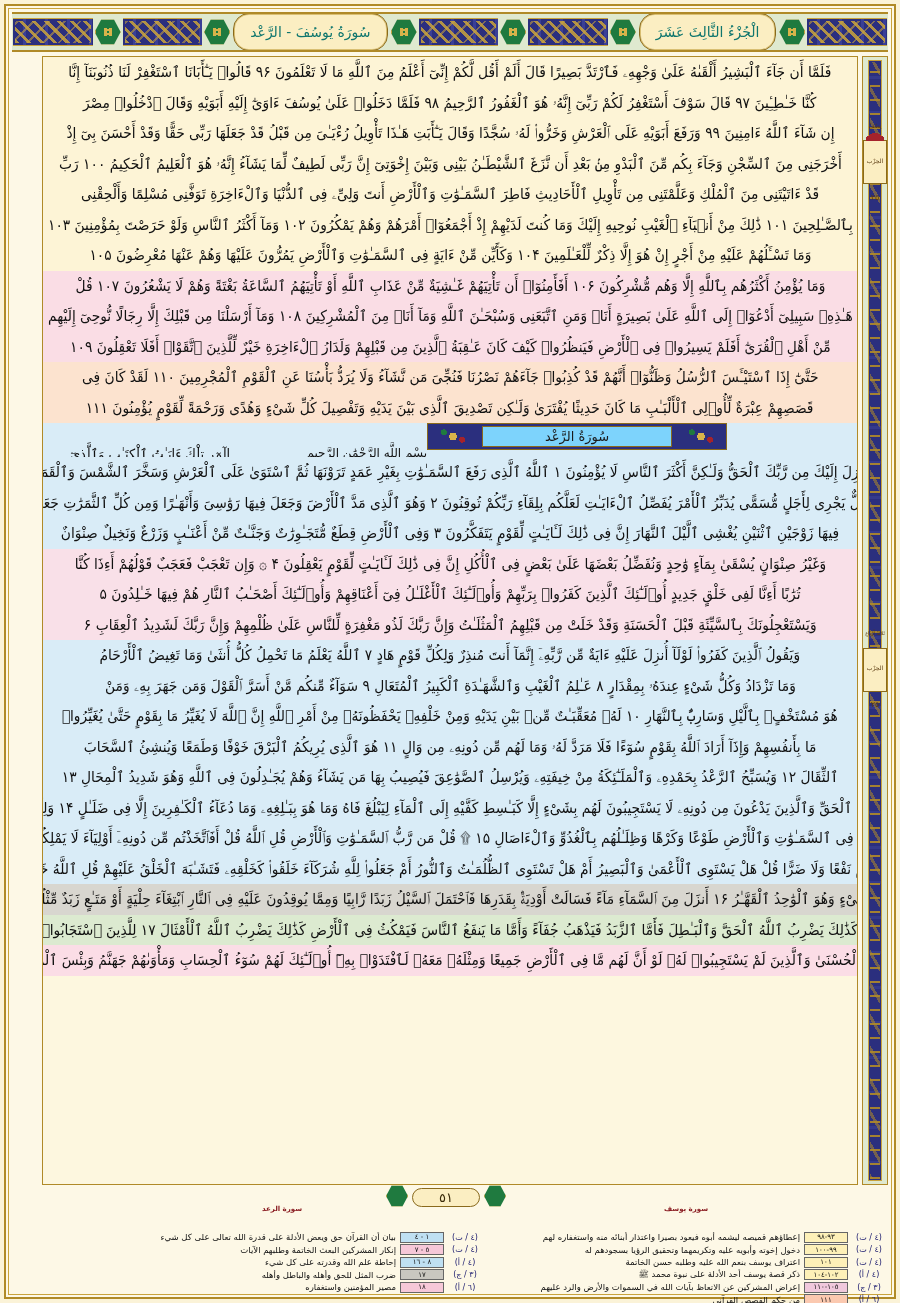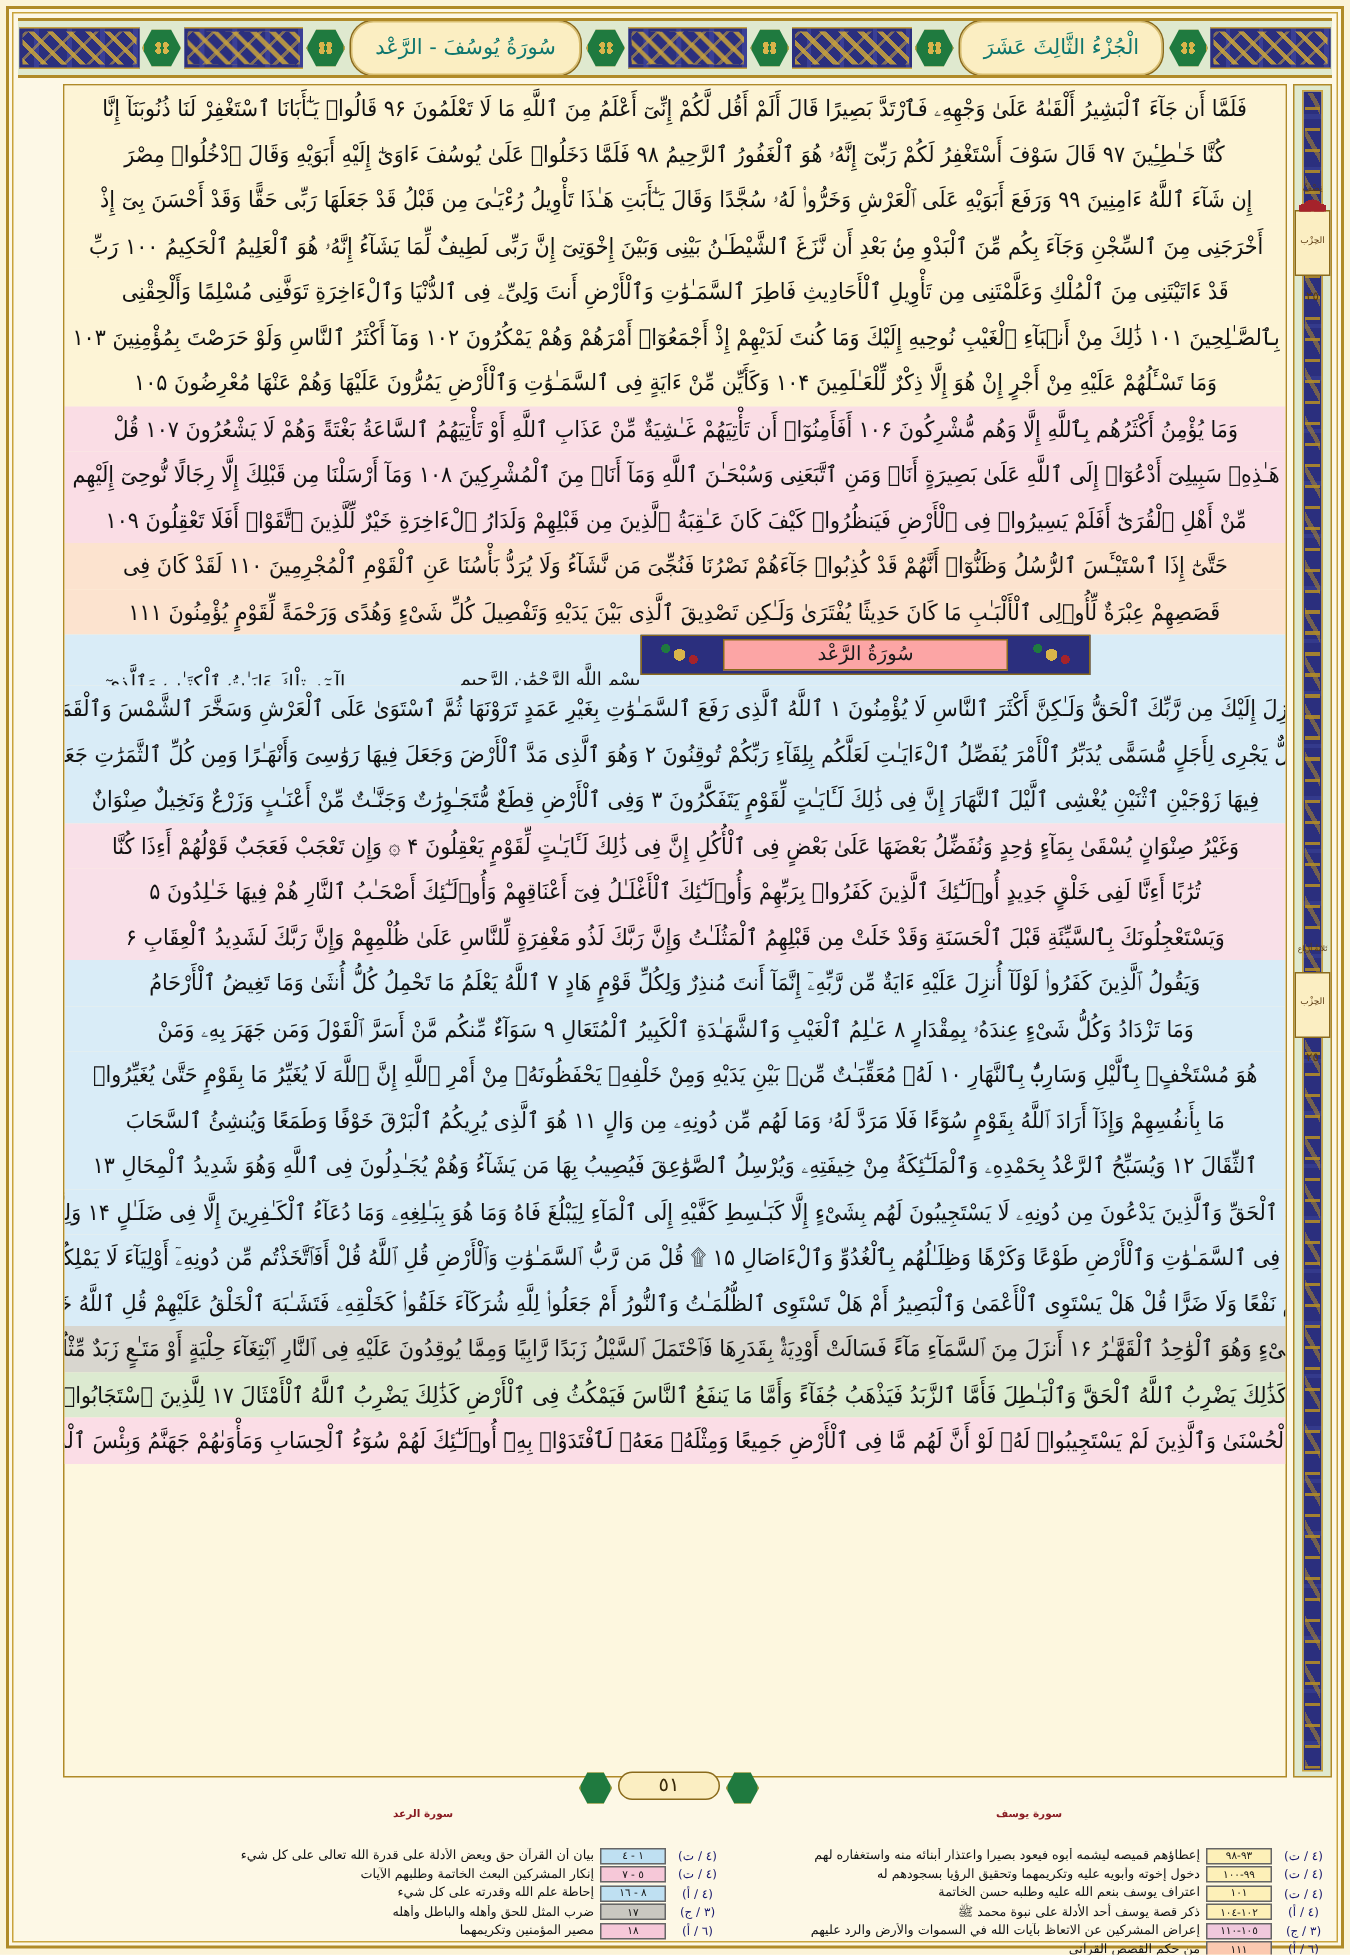--- a/index.html
+++ b/index.html
@@ -177,40 +177,40 @@
     position: absolute;
     right: 130px; top: 0;
     width: 300px; height: 27px;
     background: #2b2f7e;
     border: 1.5px solid #8a6a1c;
     display: flex; align-items: center; justify-content: center;
     z-index: 5;
   }
   .surah-bar .plate {
     width: 64%; height: 21px;
-    background: #fca5a5;
+    background: #7dd3fc;
     border: 1px solid #8a6a1c;
     display: flex; align-items: center; justify-content: center;
     direction: rtl; font-size: 13px; color: #1a1a1a;
   }
   .surah-bar .ends {
     position: absolute; top: 2px; bottom: 2px; width: 46px;
     background:
       radial-gradient(circle at 30% 30%, #1f7a3f 0 3px, transparent 3px),
       radial-gradient(circle at 70% 65%, #a5232b 0 3px, transparent 3px),
       radial-gradient(circle at 50% 50%, #d8b44a 0 4px, transparent 4px),
       #2b2f7e;
   }
   .surah-bar .ends.l { left: 2px; }
   .surah-bar .ends.r { right: 2px; }
 
   
   .page-num-band {
     position: absolute; left: 4px; right: 12px; bottom: 96px; height: 26px;
-    display: flex; align-items: flex-start; justify-content: center;
+    display: flex; align-items: flex-end; justify-content: center;
   }
   .page-num {
     background: #fbeec2;
     border: 1.5px solid #8a6a1c;
     border-radius: 13px;
     padding: 1px 26px;
     font-size: 13px; color: #3a2a08; direction: rtl;
   }
   .pn-gem {
     width: 22px; height: 22px; margin: 0 4px;
@@ -466,19 +466,19 @@
             <div class="sum-text">إحاطة علم الله وقدرته على كل شيء</div>
           </div>
           <div class="sum-row">
             <div class="sum-ref">(٣ / ج)</div>
             <div class="sum-range" style="background: rgb(201, 199, 192);">١٧</div>
             <div class="sum-text">ضرب المثل للحق وأهله والباطل وأهله</div>
           </div>
           <div class="sum-row">
             <div class="sum-ref">(٦ / أ)</div>
             <div class="sum-range" style="background: rgb(246, 200, 216);">١٨</div>
-            <div class="sum-text">مصير المؤمنين وتكريمهما</div>
+            <div class="sum-text">مصير المؤمنين واستغفاره</div>
           </div>
         </div>
     </div>
   </div>
 
 </div>
 
 </body></html>

